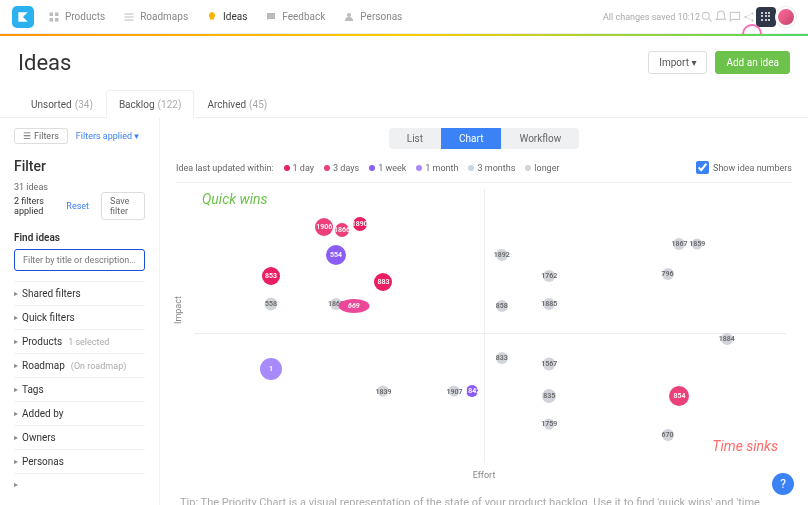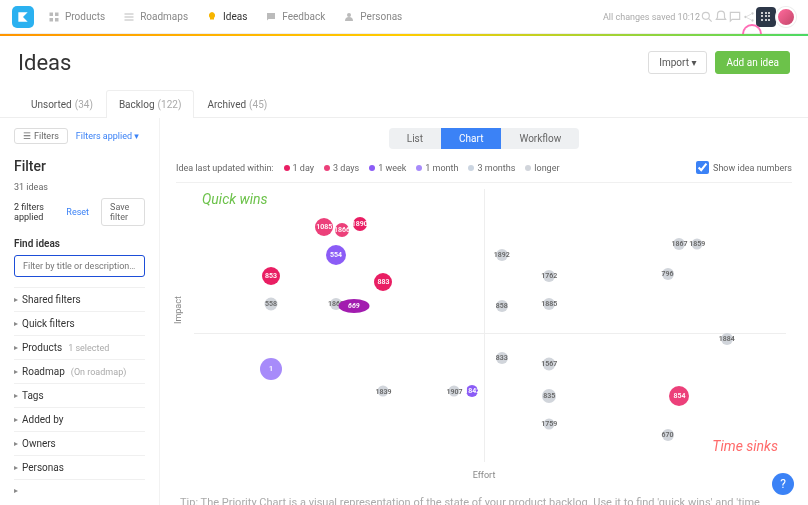--- a/index.html
+++ b/index.html
@@ -27,21 +27,21 @@
 .tabs{display:flex;gap:0;padding:0 18px;border-bottom:1px solid #eee}
 .tab{padding:8px 12px;font-size:10px;color:#555;cursor:pointer;border:1px solid transparent;border-bottom:none;position:relative;top:1px}
 .tab.active{border-color:#eee;background:#fff;border-radius:3px 3px 0 0}
 .tab .count{color:#aaa;margin-left:3px}
 .content{display:flex;height:calc(100% - 110px)}
 .sidebar{width:160px;padding:10px 14px;border-right:1px solid #f2f2f2;overflow:hidden}
 .filter-bar{display:flex;align-items:center;gap:8px;font-size:10px;margin-bottom:14px}
 .filter-chip{border:1px solid #ddd;padding:2px 8px;border-radius:3px;color:#666;font-size:9px;display:flex;align-items:center;gap:3px}
 .filter-applied{color:#3b82f6;font-size:9px;cursor:pointer}
 .sidebar h3{font-size:14px;font-weight:500;margin-bottom:8px}
-.sidebar-meta{font-size:9px;color:#666;margin-bottom:6px}
+.sidebar-meta{font-size:9px;color:#666;margin-bottom:0}
 .sidebar-actions{display:flex;align-items:center;gap:12px;margin-bottom:12px;font-size:9px}
 .sidebar-actions .reset{color:#3b82f6;cursor:pointer}
 .sidebar-actions .save-filter{border:1px solid #ddd;padding:3px 8px;border-radius:3px;cursor:pointer;color:#666}
 .find-label{font-size:10px;font-weight:600;color:#333;margin-bottom:6px}
 .search-input{width:100%;border:1px solid #1d4ed8;border-radius:3px;padding:5px 8px;font-size:9px;color:#999;margin-bottom:10px}
 .filter-section{padding:6px 0;border-top:1px solid #f0f0f0;font-size:10px;color:#333;cursor:pointer;display:flex;align-items:center;gap:4px}
 .filter-section::before{content:"▸";font-size:8px;color:#888}
 .filter-section .hint{color:#aaa;font-size:9px;margin-left:2px}
 .main{flex:1;padding:10px 16px;position:relative;overflow:hidden}
 .view-toggle{display:flex;justify-content:center;margin-bottom:12px}
@@ -227,28 +227,28 @@
       </label>
     </div>
     <div class="chart">
       <div class="quad-label-tl">Quick wins</div>
       <div class="quad-label-br">Time sinks</div>
       <div class="axis-y">Impact</div>
       <div class="axis-x">Effort</div>
       <div class="divider-v"></div>
       <div class="divider-h"></div>
       <div class="chart-inner" id="chart-inner">
-          <div class="bubble" style="left: 22%; top: 14%; width: 18px; height: 18px; background: rgb(236, 64, 122); color: rgb(255, 255, 255);">1085</div>
+          <div class="bubble" style="left: 22%; top: 14%; width: 18px; height: 18px; background: rgb(236, 64, 122); color: rgb(255, 255, 255);">1906</div>
           <div class="bubble" style="left: 25%; top: 15%; width: 14px; height: 14px; background: rgb(236, 64, 122); color: rgb(255, 255, 255);">1866</div>
           <div class="bubble" style="left: 28%; top: 13%; width: 14px; height: 14px; background: rgb(233, 30, 99); color: rgb(255, 255, 255);">1890</div>
           <div class="bubble" style="left: 24%; top: 24%; width: 20px; height: 20px; background: rgb(139, 92, 246); color: rgb(255, 255, 255);">554</div>
           <div class="bubble" style="left: 13%; top: 32%; width: 18px; height: 18px; background: rgb(233, 30, 99); color: rgb(255, 255, 255);">853</div>
           <div class="bubble" style="left: 13%; top: 42%; width: 13px; height: 13px; background: rgb(209, 213, 219); color: rgb(102, 102, 102);">558</div>
           <div class="bubble" style="left: 24%; top: 42%; width: 12px; height: 12px; background: rgb(209, 213, 219); color: rgb(102, 102, 102);">1868</div>
-          <div class="bubble" style="left: 27%; top: 43%; width: 31px; height: 14px; background: #a21caf; color: rgb(255, 255, 255); font-style: italic;">669</div>
+          <div class="bubble" style="left: 27%; top: 43%; width: 31px; height: 14px; background: #ec4899; color: rgb(255, 255, 255); font-style: italic;">669</div>
           <div class="bubble" style="left: 32%; top: 34%; width: 18px; height: 18px; background: rgb(233, 30, 99); color: rgb(255, 255, 255);">883</div>
           <div class="bubble" style="left: 52%; top: 24%; width: 12px; height: 12px; background: rgb(209, 213, 219); color: rgb(102, 102, 102); text-align: right;">1892</div>
           <div class="bubble" style="left: 52%; top: 43%; width: 12px; height: 12px; background: rgb(209, 213, 219); color: rgb(102, 102, 102);">858</div>
           <div class="bubble" style="left: 60%; top: 32%; width: 12px; height: 12px; background: rgb(209, 213, 219); color: rgb(102, 102, 102);">1762</div>
           <div class="bubble" style="left: 60%; top: 42%; width: 12px; height: 12px; background: rgb(209, 213, 219); color: rgb(102, 102, 102);">1885</div>
           <div class="bubble" style="left: 82%; top: 20%; width: 12px; height: 12px; background: rgb(209, 213, 219); color: rgb(102, 102, 102);">1867</div>
           <div class="bubble" style="left: 85%; top: 20%; width: 11px; height: 11px; background: rgb(209, 213, 219); color: rgb(102, 102, 102);">1859</div>
           <div class="bubble" style="left: 80%; top: 31%; width: 12px; height: 12px; background: rgb(209, 213, 219); color: rgb(102, 102, 102);">796</div>
           <div class="bubble" style="left: 90%; top: 55%; width: 12px; height: 12px; background: rgb(209, 213, 219); color: rgb(102, 102, 102);">1884</div>
           <div class="bubble" style="left: 13%; top: 66%; width: 22px; height: 22px; background: rgb(167, 139, 250); color: rgb(255, 255, 255);">1</div>

